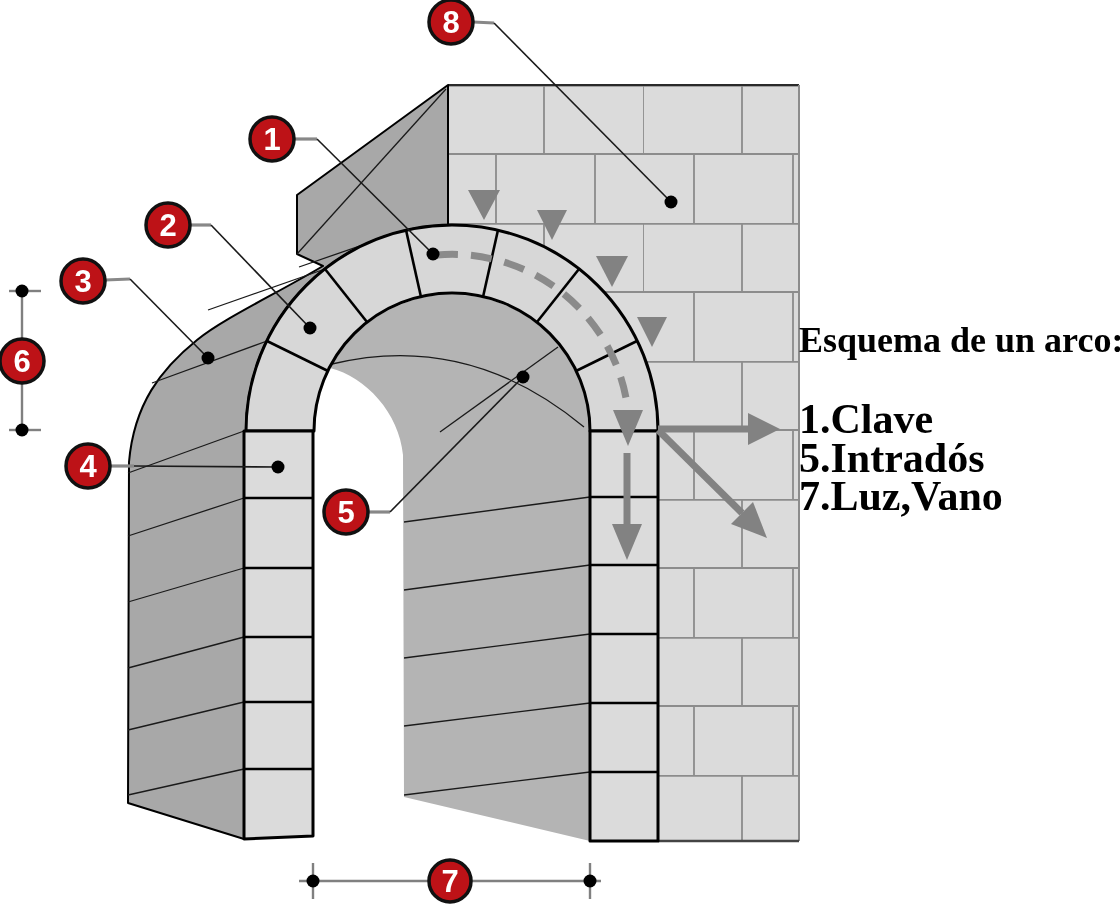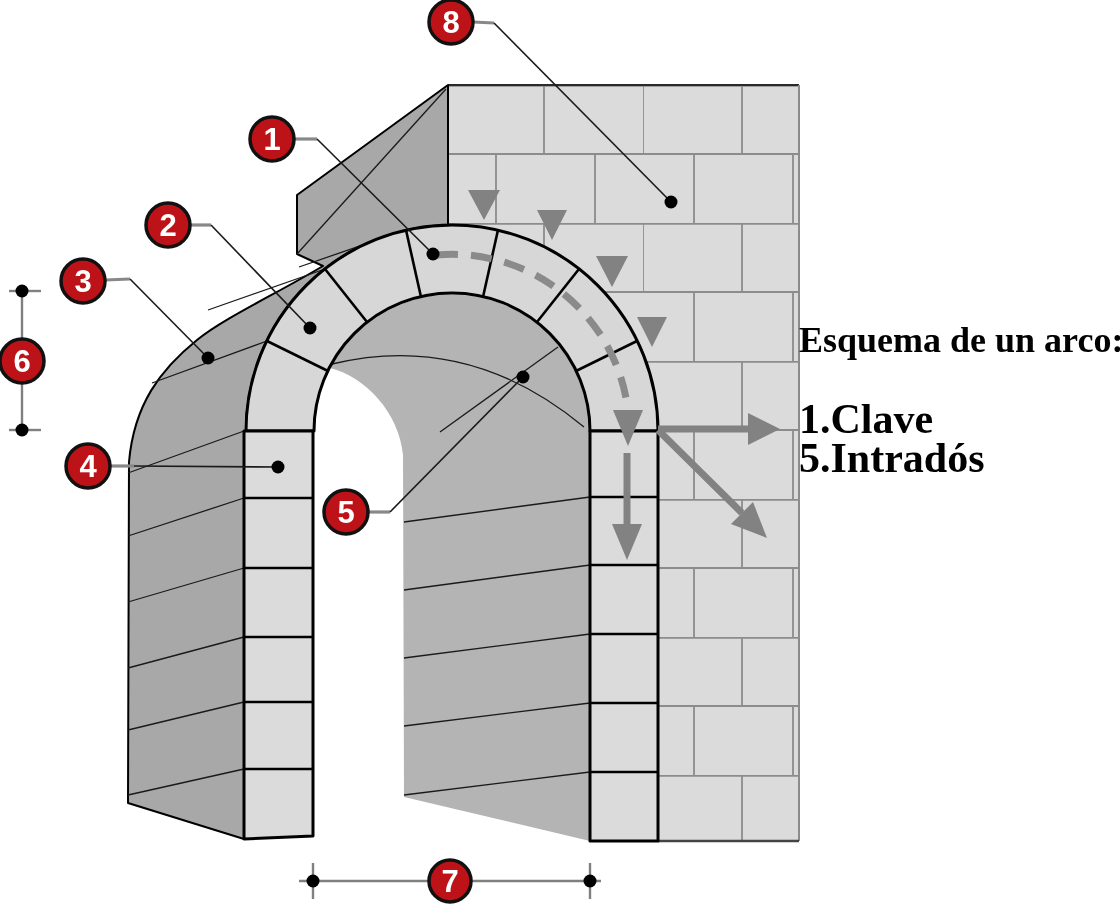--- a/index.html
+++ b/index.html
@@ -197,16 +197,17 @@
     <circle cx="451" cy="22" r="22" stroke="#111" stroke-width="3.5" fill="#bd1217"></circle>
     <text class="callout-num" x="451" y="33" text-anchor="middle">8</text>
   </g>
 </svg>
 
   <div class="legend">
     <div class="legend-title">Esquema de un arco:</div>
     <div class="legend-items">
       <div class="legend-item">1.Clave</div>
       <div class="legend-item">5.Intradós</div>
+      <div class="legend-item">7.Luz,Vano</div>
     </div>
   </div>
 
 </div>
 
 </body></html>

